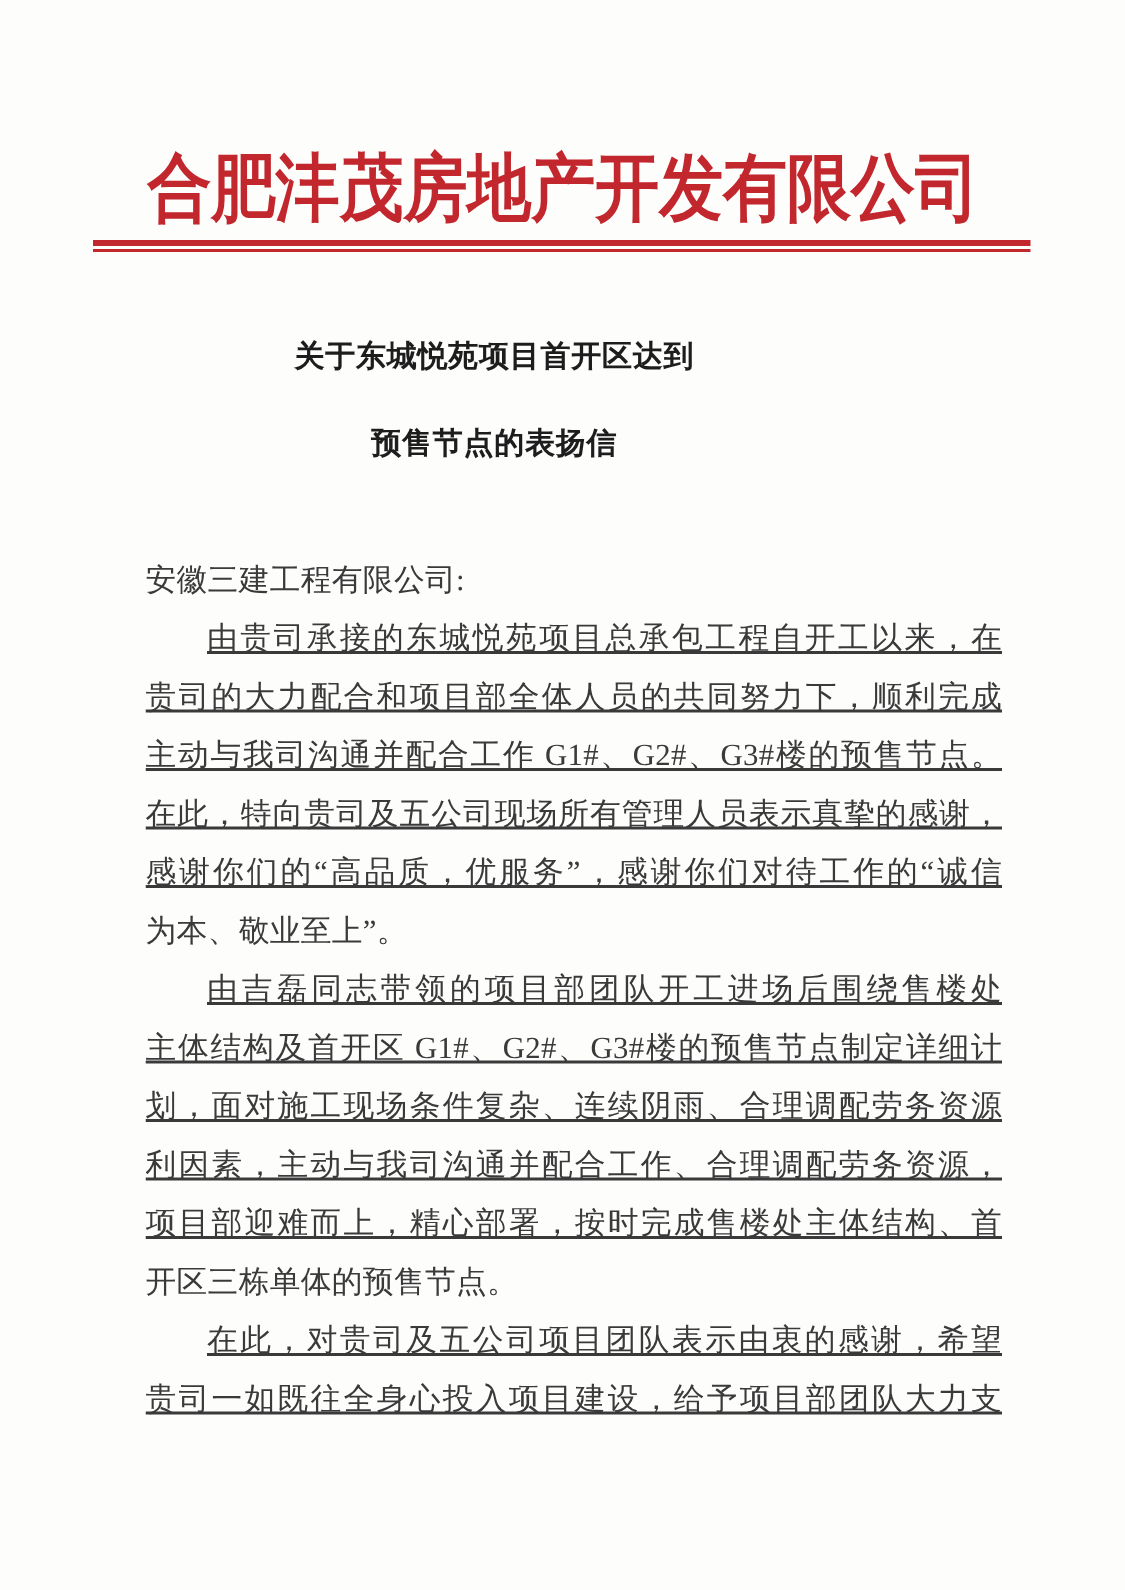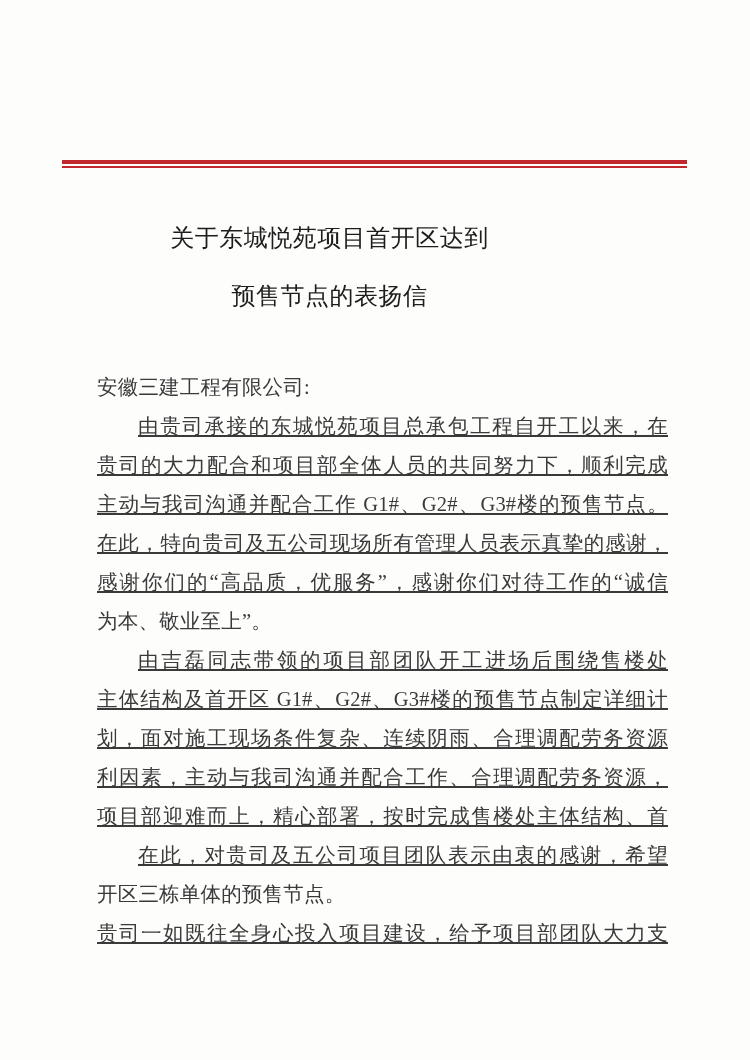--- a/index.html
+++ b/index.html
@@ -51,22 +51,22 @@
     background: #c2272e;
   }
 
   
   .letter-title {
     position: absolute;
     top: 209px;
     left: 0;
     width: 659px;
     text-align: center;
-    font-size: 24px;
-    font-weight: normal;
+    font-size: 20px;
+    font-weight: bold;
     color: #1d1d1d;
     line-height: 58px;
     letter-spacing: 0.5px;
   }
 
   
   .letter-body {
     position: absolute;
     top: 368px;
     left: 97px;
@@ -90,20 +90,23 @@
   }
   .body-line.indent {
     text-indent: 2em;
   }
 </style>
 </head>
 <body>
 
 <div class="page">
 
+  <div class="letterhead">
+    <span class="squeeze">合肥沣茂房地产开发有限公司</span>
+  </div>
   <div class="rule-wrap">
     <div class="rule-thick"></div>
     <div class="rule-thin"></div>
   </div>
 
   <div class="letter-title">
     <div>关于东城悦苑项目首开区达到</div>
     <div>预售节点的表扬信</div>
   </div>
 
@@ -115,19 +118,19 @@
     <div class="body-line justify">主动与我司沟通并配合工作 G1#、G2#、G3#楼的预售节点。</div>
     <div class="body-line justify">在此，特向贵司及五公司现场所有管理人员表示真挚的感谢，</div>
     <div class="body-line justify">感谢你们的“高品质，优服务”，感谢你们对待工作的“诚信</div>
     <div class="body-line">为本、敬业至上”。</div>
 
     <div class="body-line justify indent">由吉磊同志带领的项目部团队开工进场后围绕售楼处</div>
     <div class="body-line justify">主体结构及首开区 G1#、G2#、G3#楼的预售节点制定详细计</div>
     <div class="body-line justify">划，面对施工现场条件复杂、连续阴雨、合理调配劳务资源</div>
     <div class="body-line justify">利因素，主动与我司沟通并配合工作、合理调配劳务资源，</div>
     <div class="body-line justify">项目部迎难而上，精心部署，按时完成售楼处主体结构、首</div>
+    <div class="body-line">开区三栋单体的预售节点。</div>
+
     <div class="body-line justify indent">在此，对贵司及五公司项目团队表示由衷的感谢，希望</div>
-
-    <div class="body-line">开区三栋单体的预售节点。</div>
     <div class="body-line justify">贵司一如既往全身心投入项目建设，给予项目部团队大力支</div>
   </div>
 
 </div>
 
 </body></html>

